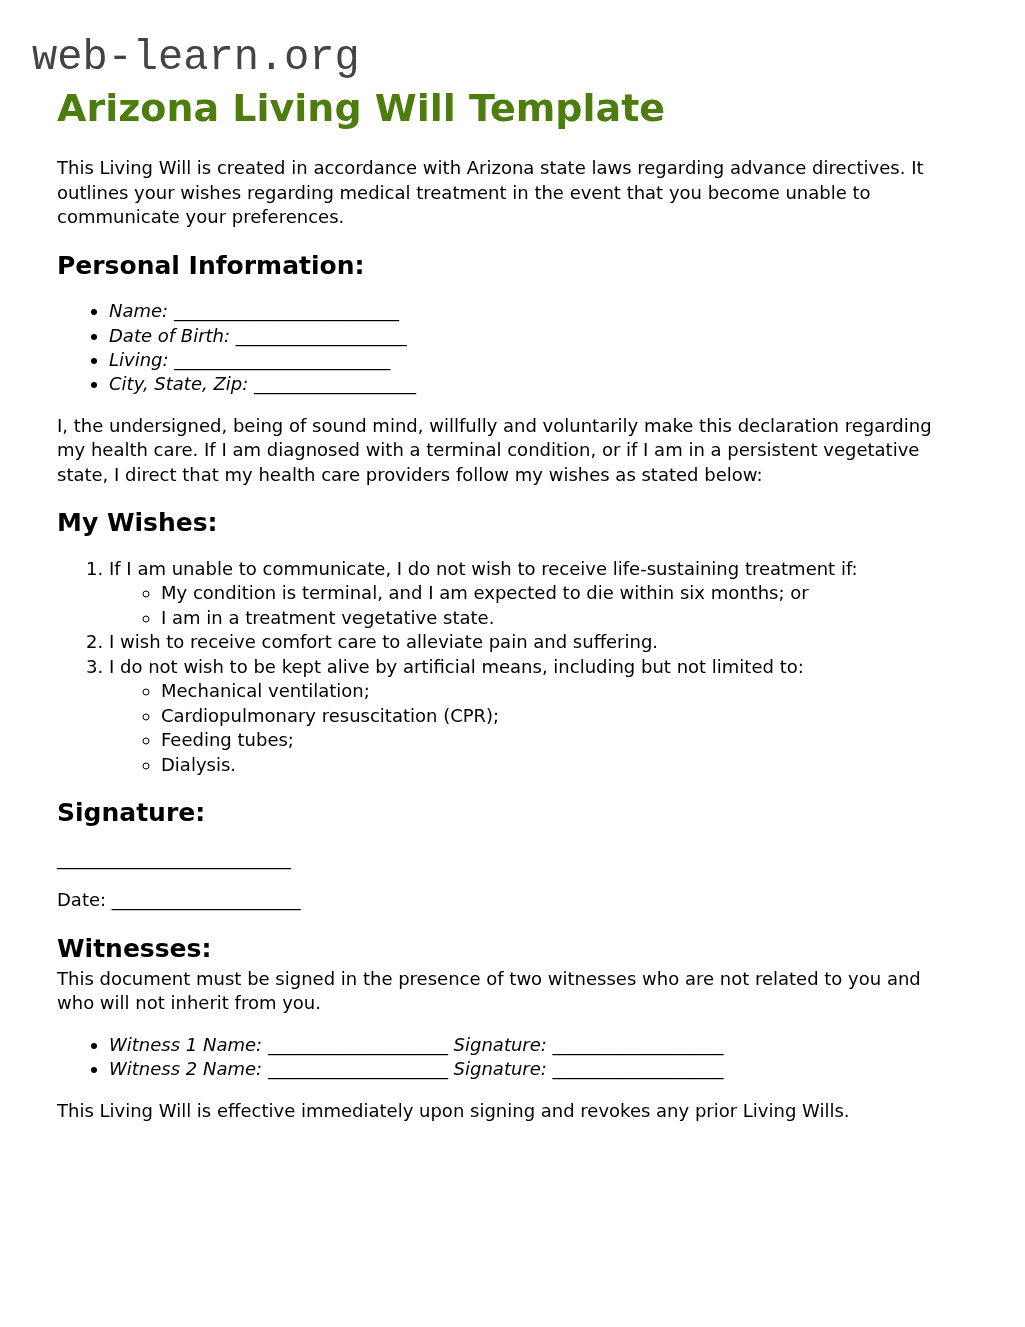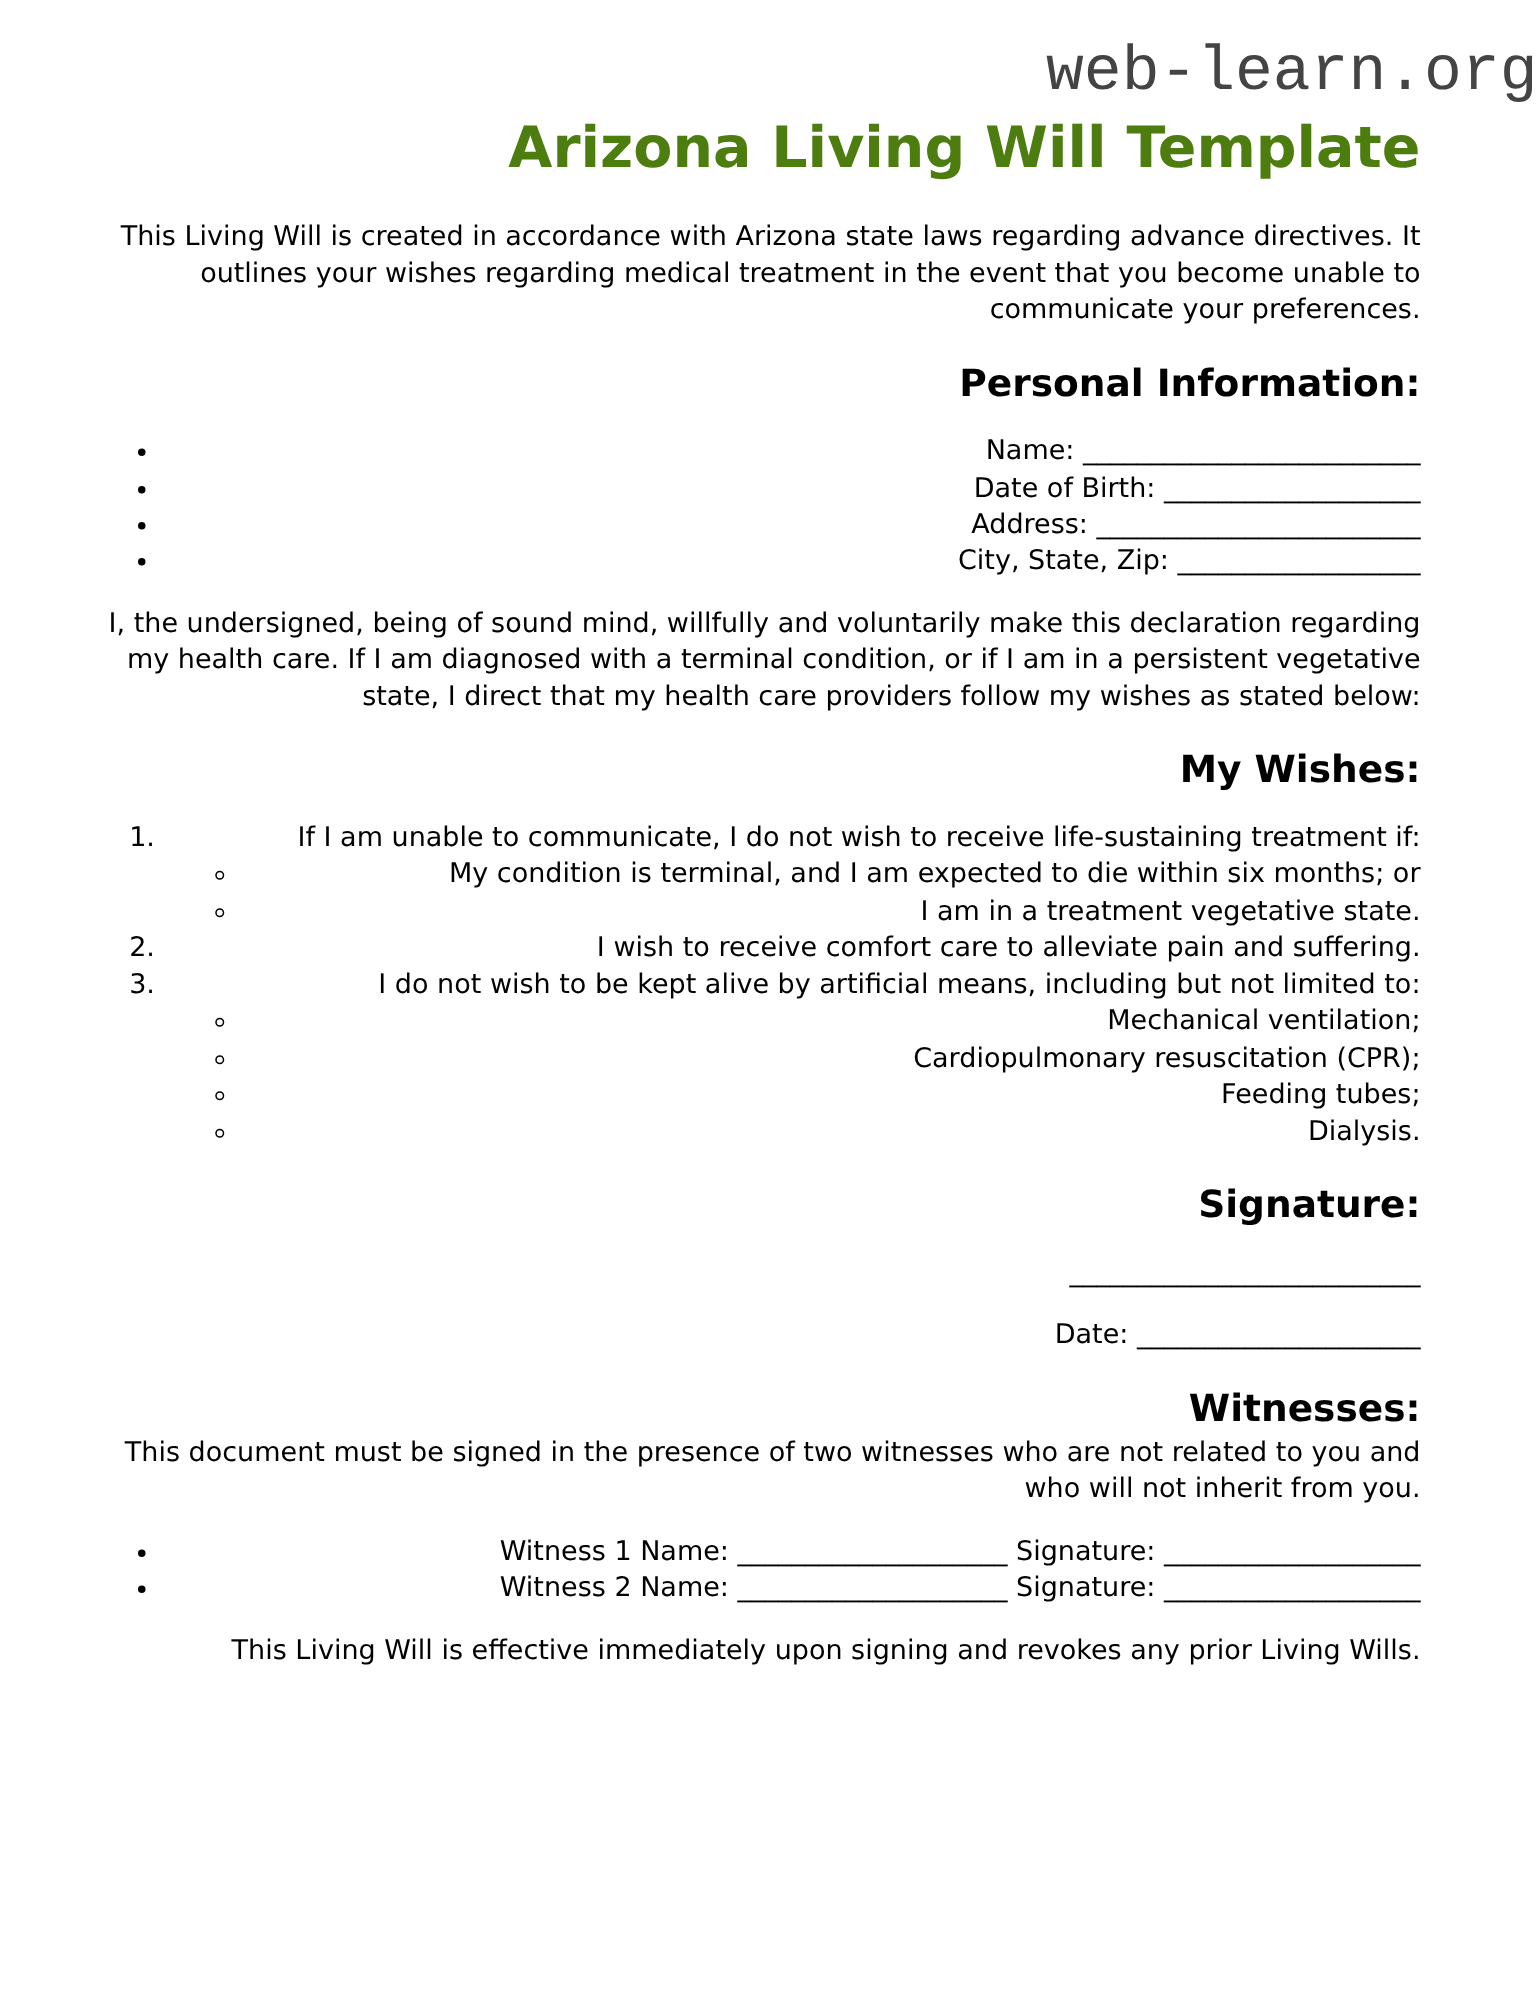--- a/index.html
+++ b/index.html
@@ -7,22 +7,21 @@
     padding: 0;
     background: #ffffff;
   }
   body {
     width: 1025px;
     min-height: 1327px;
     color: #000000;
     font-family: "DejaVu Sans", "Liberation Sans", sans-serif;
   }
   .page {
-    padding: 26px 0 0 32px;
-    text-align: right;
+    padding: 36px 0 0 32px;
   }
   .logo {
     font-family: "Liberation Mono", "DejaVu Sans Mono", monospace;
     font-size: 42px;
     line-height: 1.05;
     color: #444444;
     letter-spacing: 0;
   }
   .content {
     margin-left: 25px;
@@ -45,20 +44,21 @@
   }
   p {
     margin: 2px 0;
   }
   ul, ol {
     margin: 17px 0;
     padding-left: 52px;
   }
   ul.bullets {
     list-style: disc;
+    font-style: italic;
   }
   ol.numbered {
     list-style: decimal;
   }
   li ul.subs {
     margin: 0;
     padding-left: 52px;
     list-style: circle;
   }
   .blank-line {
@@ -75,21 +75,21 @@
   <div class="content">
 
     <h1>Arizona Living Will Template</h1>
 
     <p>This Living Will is created in accordance with Arizona state laws regarding advance directives. It outlines your wishes regarding medical treatment in the event that you become unable to communicate your preferences.</p>
 
     <h2>Personal Information:</h2>
     <ul class="bullets">
       <li>Name: _________________________</li>
       <li>Date of Birth: ___________________</li>
-      <li>Address: ________________________</li>
+      <li>Living: ________________________</li>
       <li>City, State, Zip: __________________</li>
     </ul>
 
     <p>I, the undersigned, being of sound mind, willfully and voluntarily make this declaration regarding my health care. If I am diagnosed with a terminal condition, or if I am in a persistent vegetative state, I direct that my health care providers follow my wishes as stated below:</p>
 
     <h2>My Wishes:</h2>
     <ol class="numbered">
       <li>
         <span>If I am unable to communicate, I do not wish to receive life-sustaining treatment if:</span>
         <ul class="subs">

